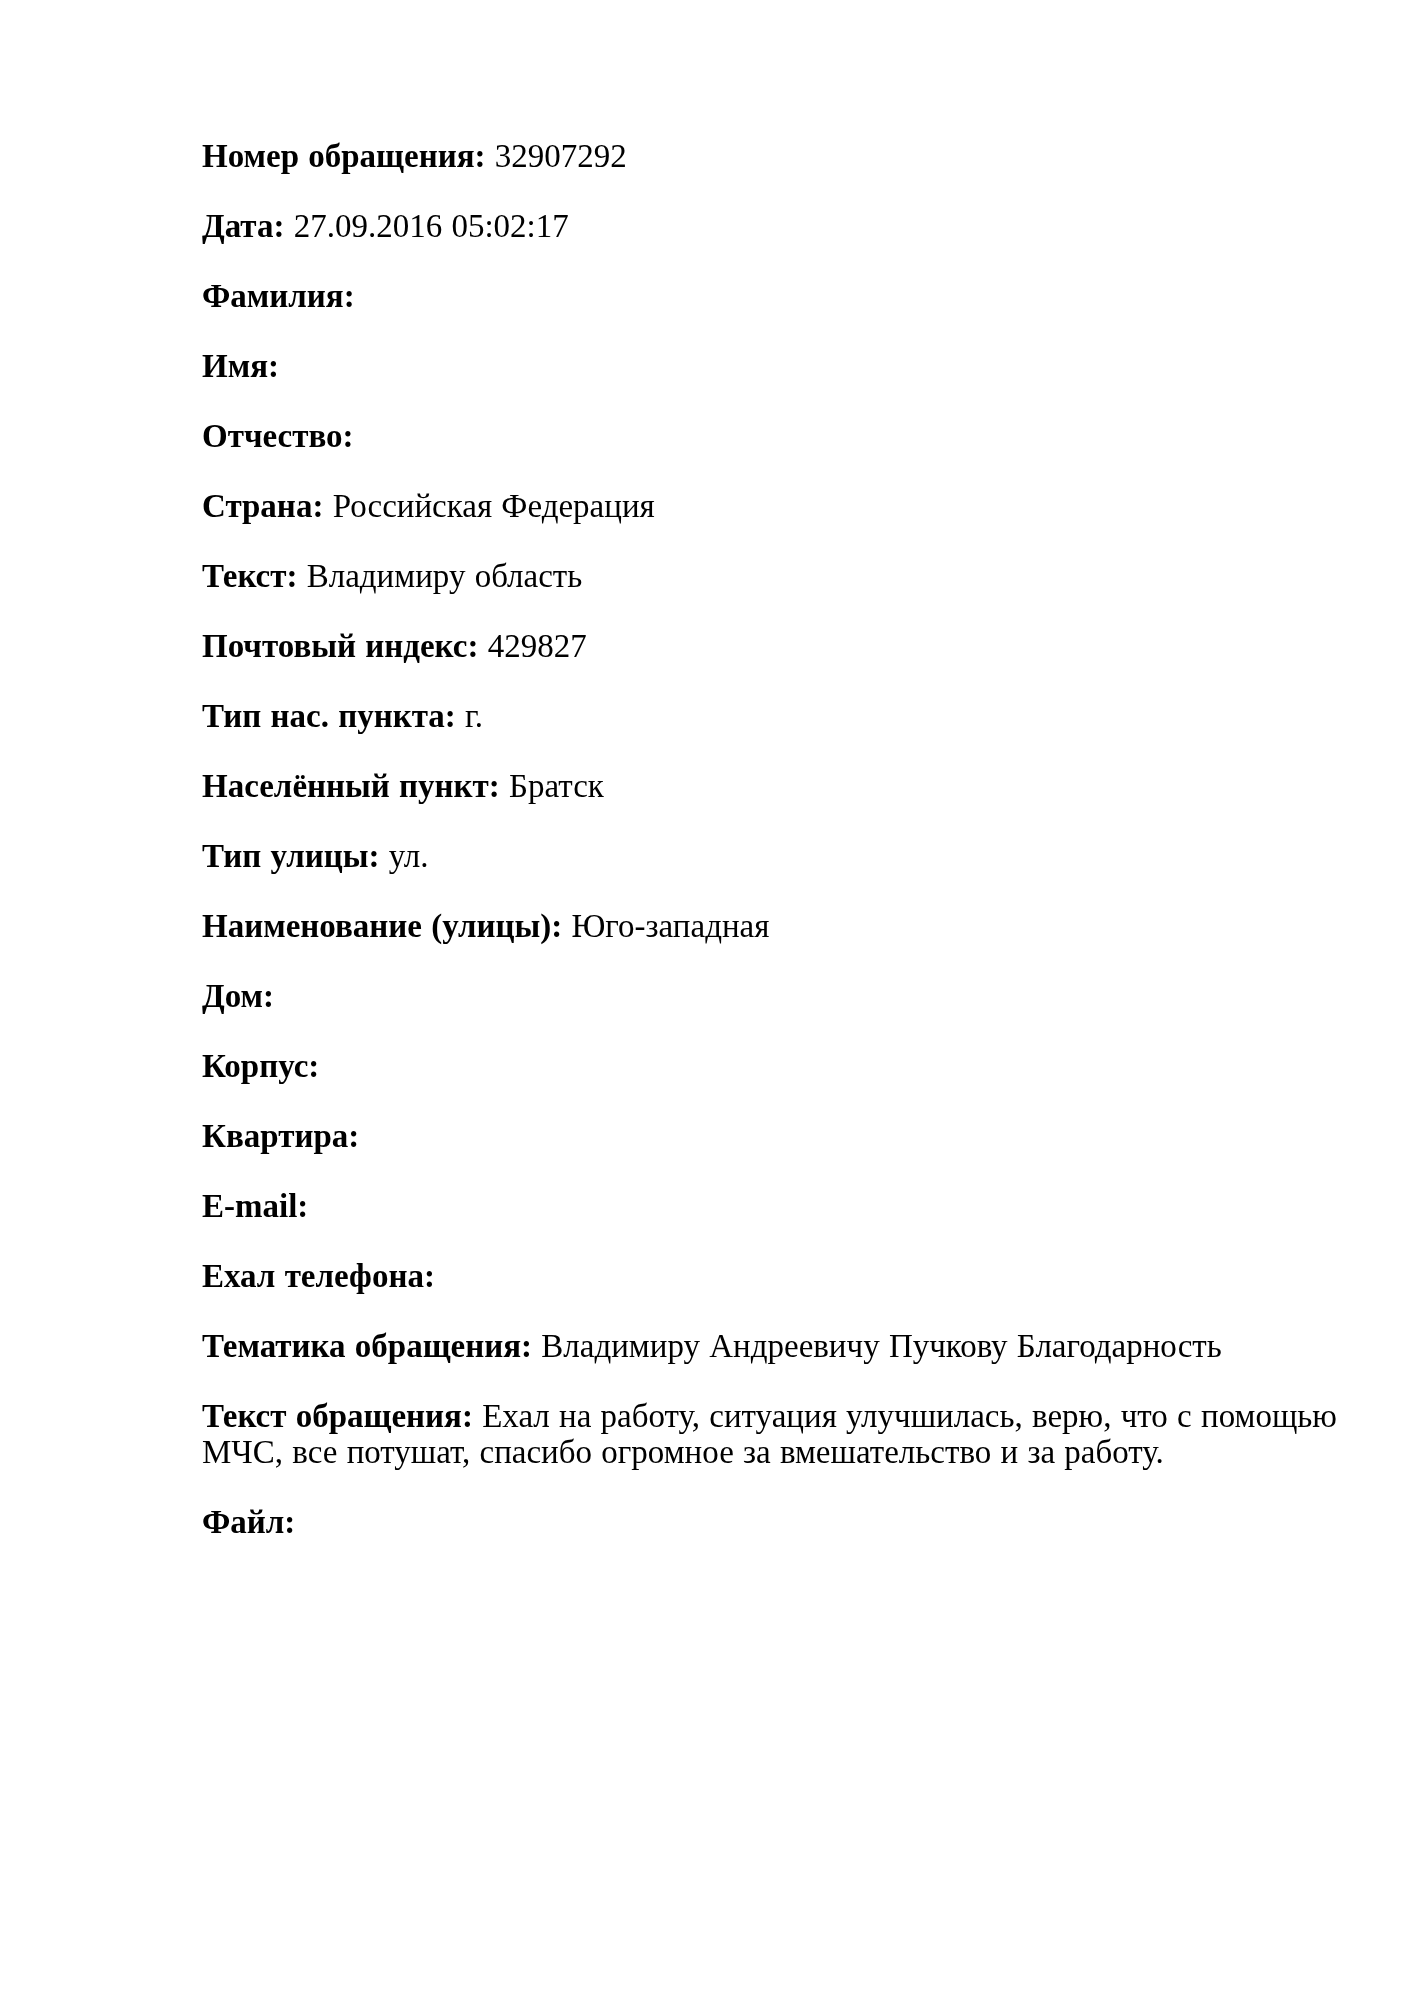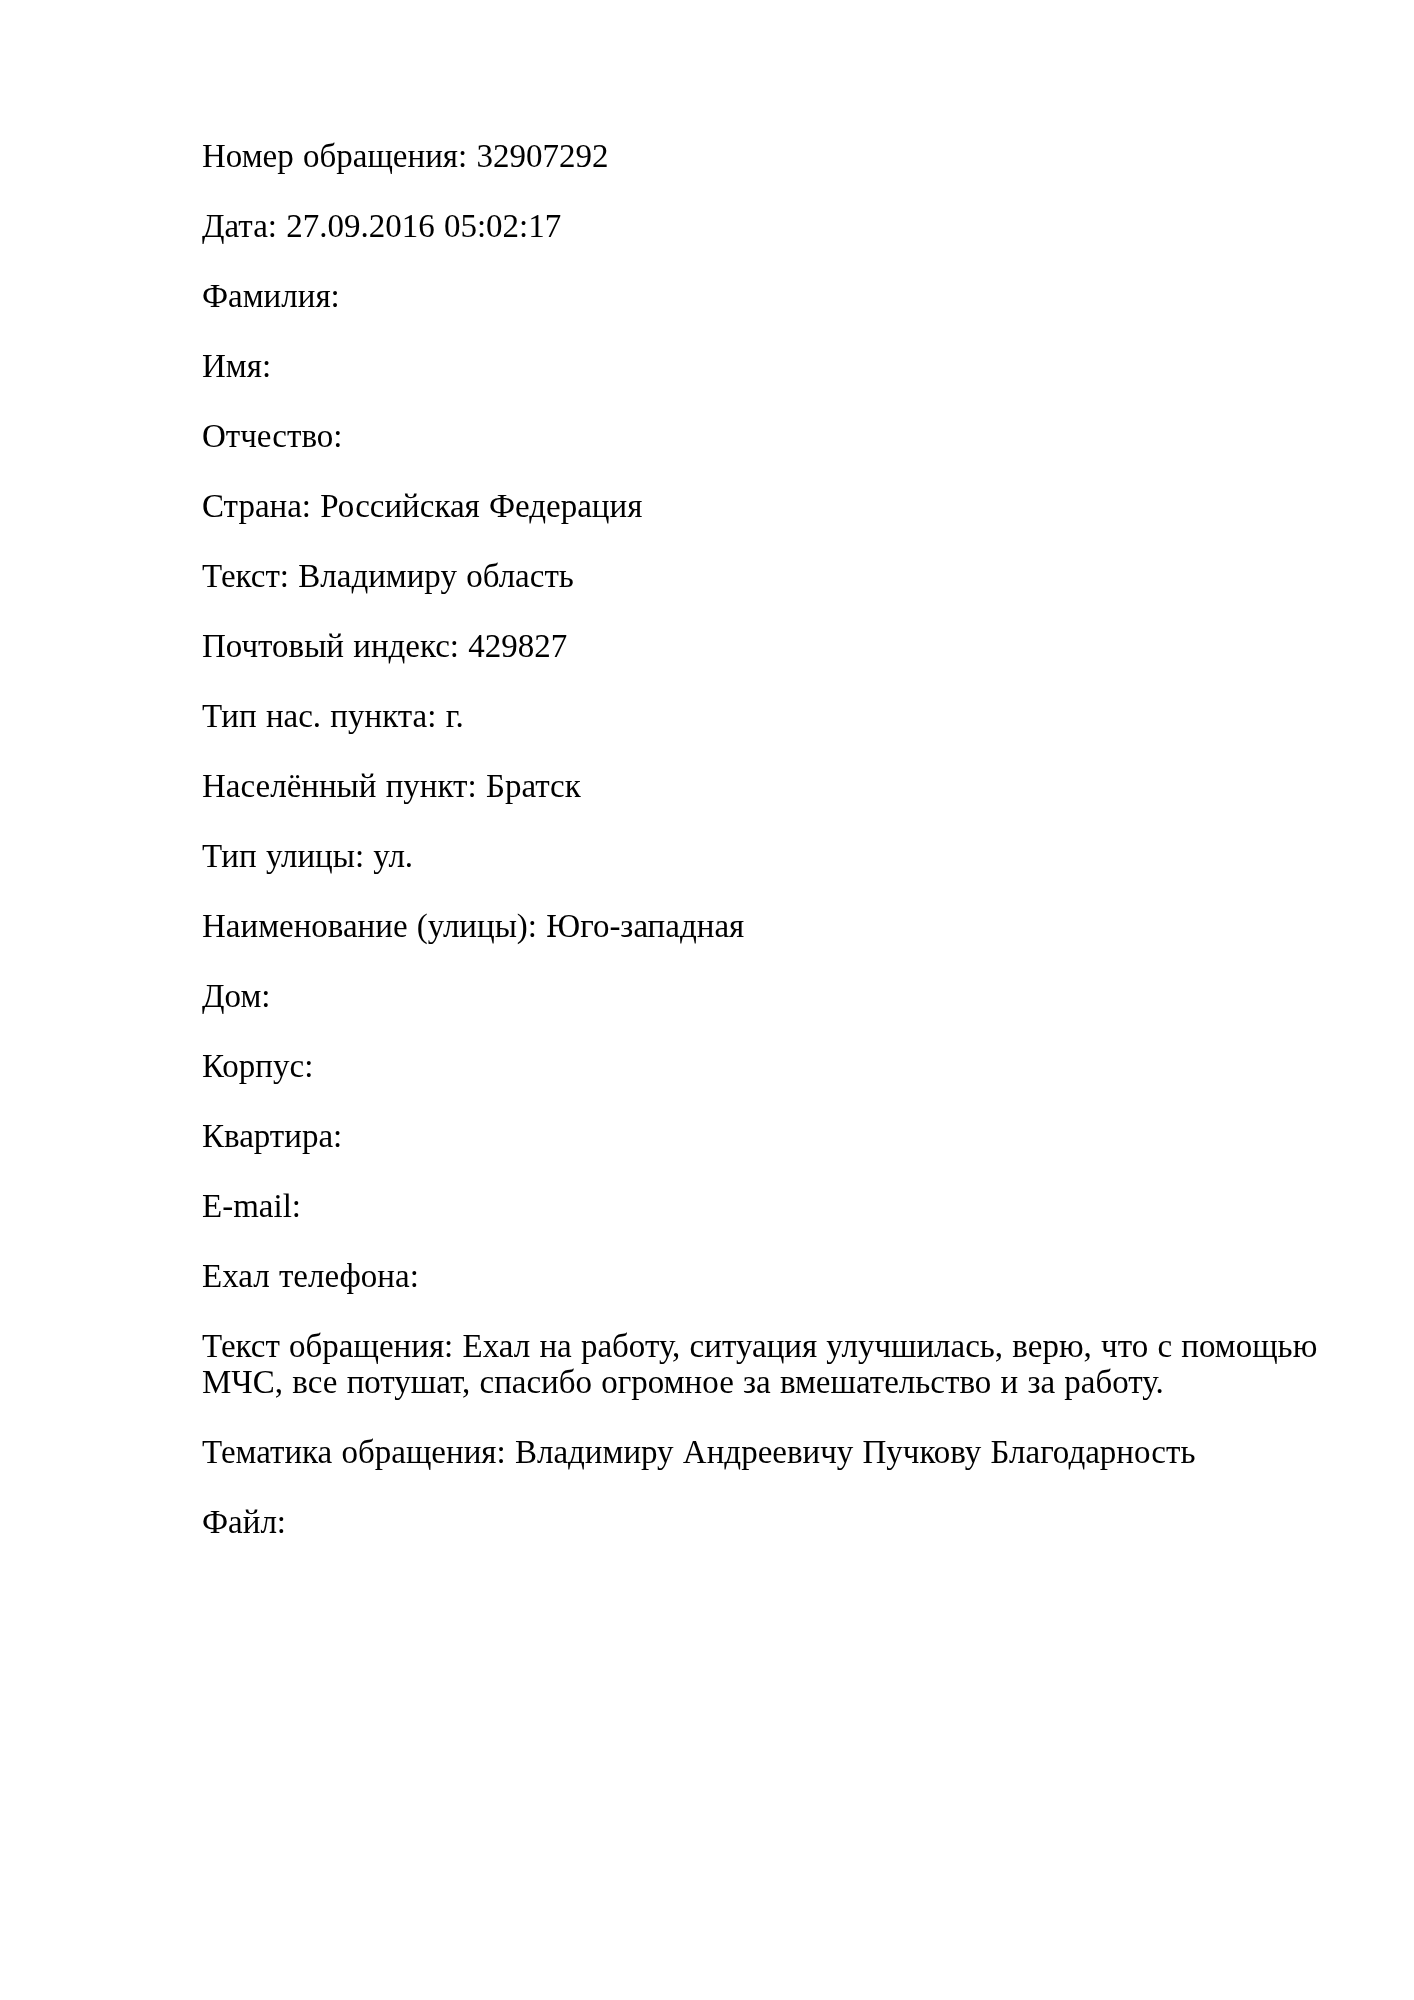--- a/index.html
+++ b/index.html
@@ -22,21 +22,21 @@
   }
   .content {
     width: 1145px;
   }
   .field {
     margin: 0 0 34px 0;
     padding: 0;
     word-spacing: 1px;
   }
   .field-label {
-    font-weight: normal;
+    font-weight: bold;
   }
   .field-value {
     font-weight: normal;
   }
 </style>
 </head>
 <body>
 
 <div class="page">
   <div class="content">
@@ -69,20 +69,20 @@
     <p class="field"><span class="field-label">Дом:</span> <span class="field-value"></span></p>
 
     <p class="field"><span class="field-label">Корпус:</span> <span class="field-value"></span></p>
 
     <p class="field"><span class="field-label">Квартира:</span> <span class="field-value"></span></p>
 
     <p class="field"><span class="field-label">E-mail:</span> <span class="field-value"></span></p>
 
     <p class="field"><span class="field-label">Ехал телефона:</span> <span class="field-value"></span></p>
 
+    <p class="field"><span class="field-label">Тематика обращения:</span> <span class="field-value">Владимиру Андреевичу Пучкову Благодарность</span></p>
+
     <p class="field"><span class="field-label">Текст обращения:</span> <span class="field-value">Ехал на работу, ситуация улучшилась, верю, что с помощью МЧС, все потушат, спасибо огромное за вмешательство и за работу.</span></p>
-
-    <p class="field"><span class="field-label">Тематика обращения:</span> <span class="field-value">Владимиру Андреевичу Пучкову Благодарность</span></p>
 
     <p class="field"><span class="field-label">Файл:</span> <span class="field-value"></span></p>
 
   </div>
 </div>
 
 </body></html>

